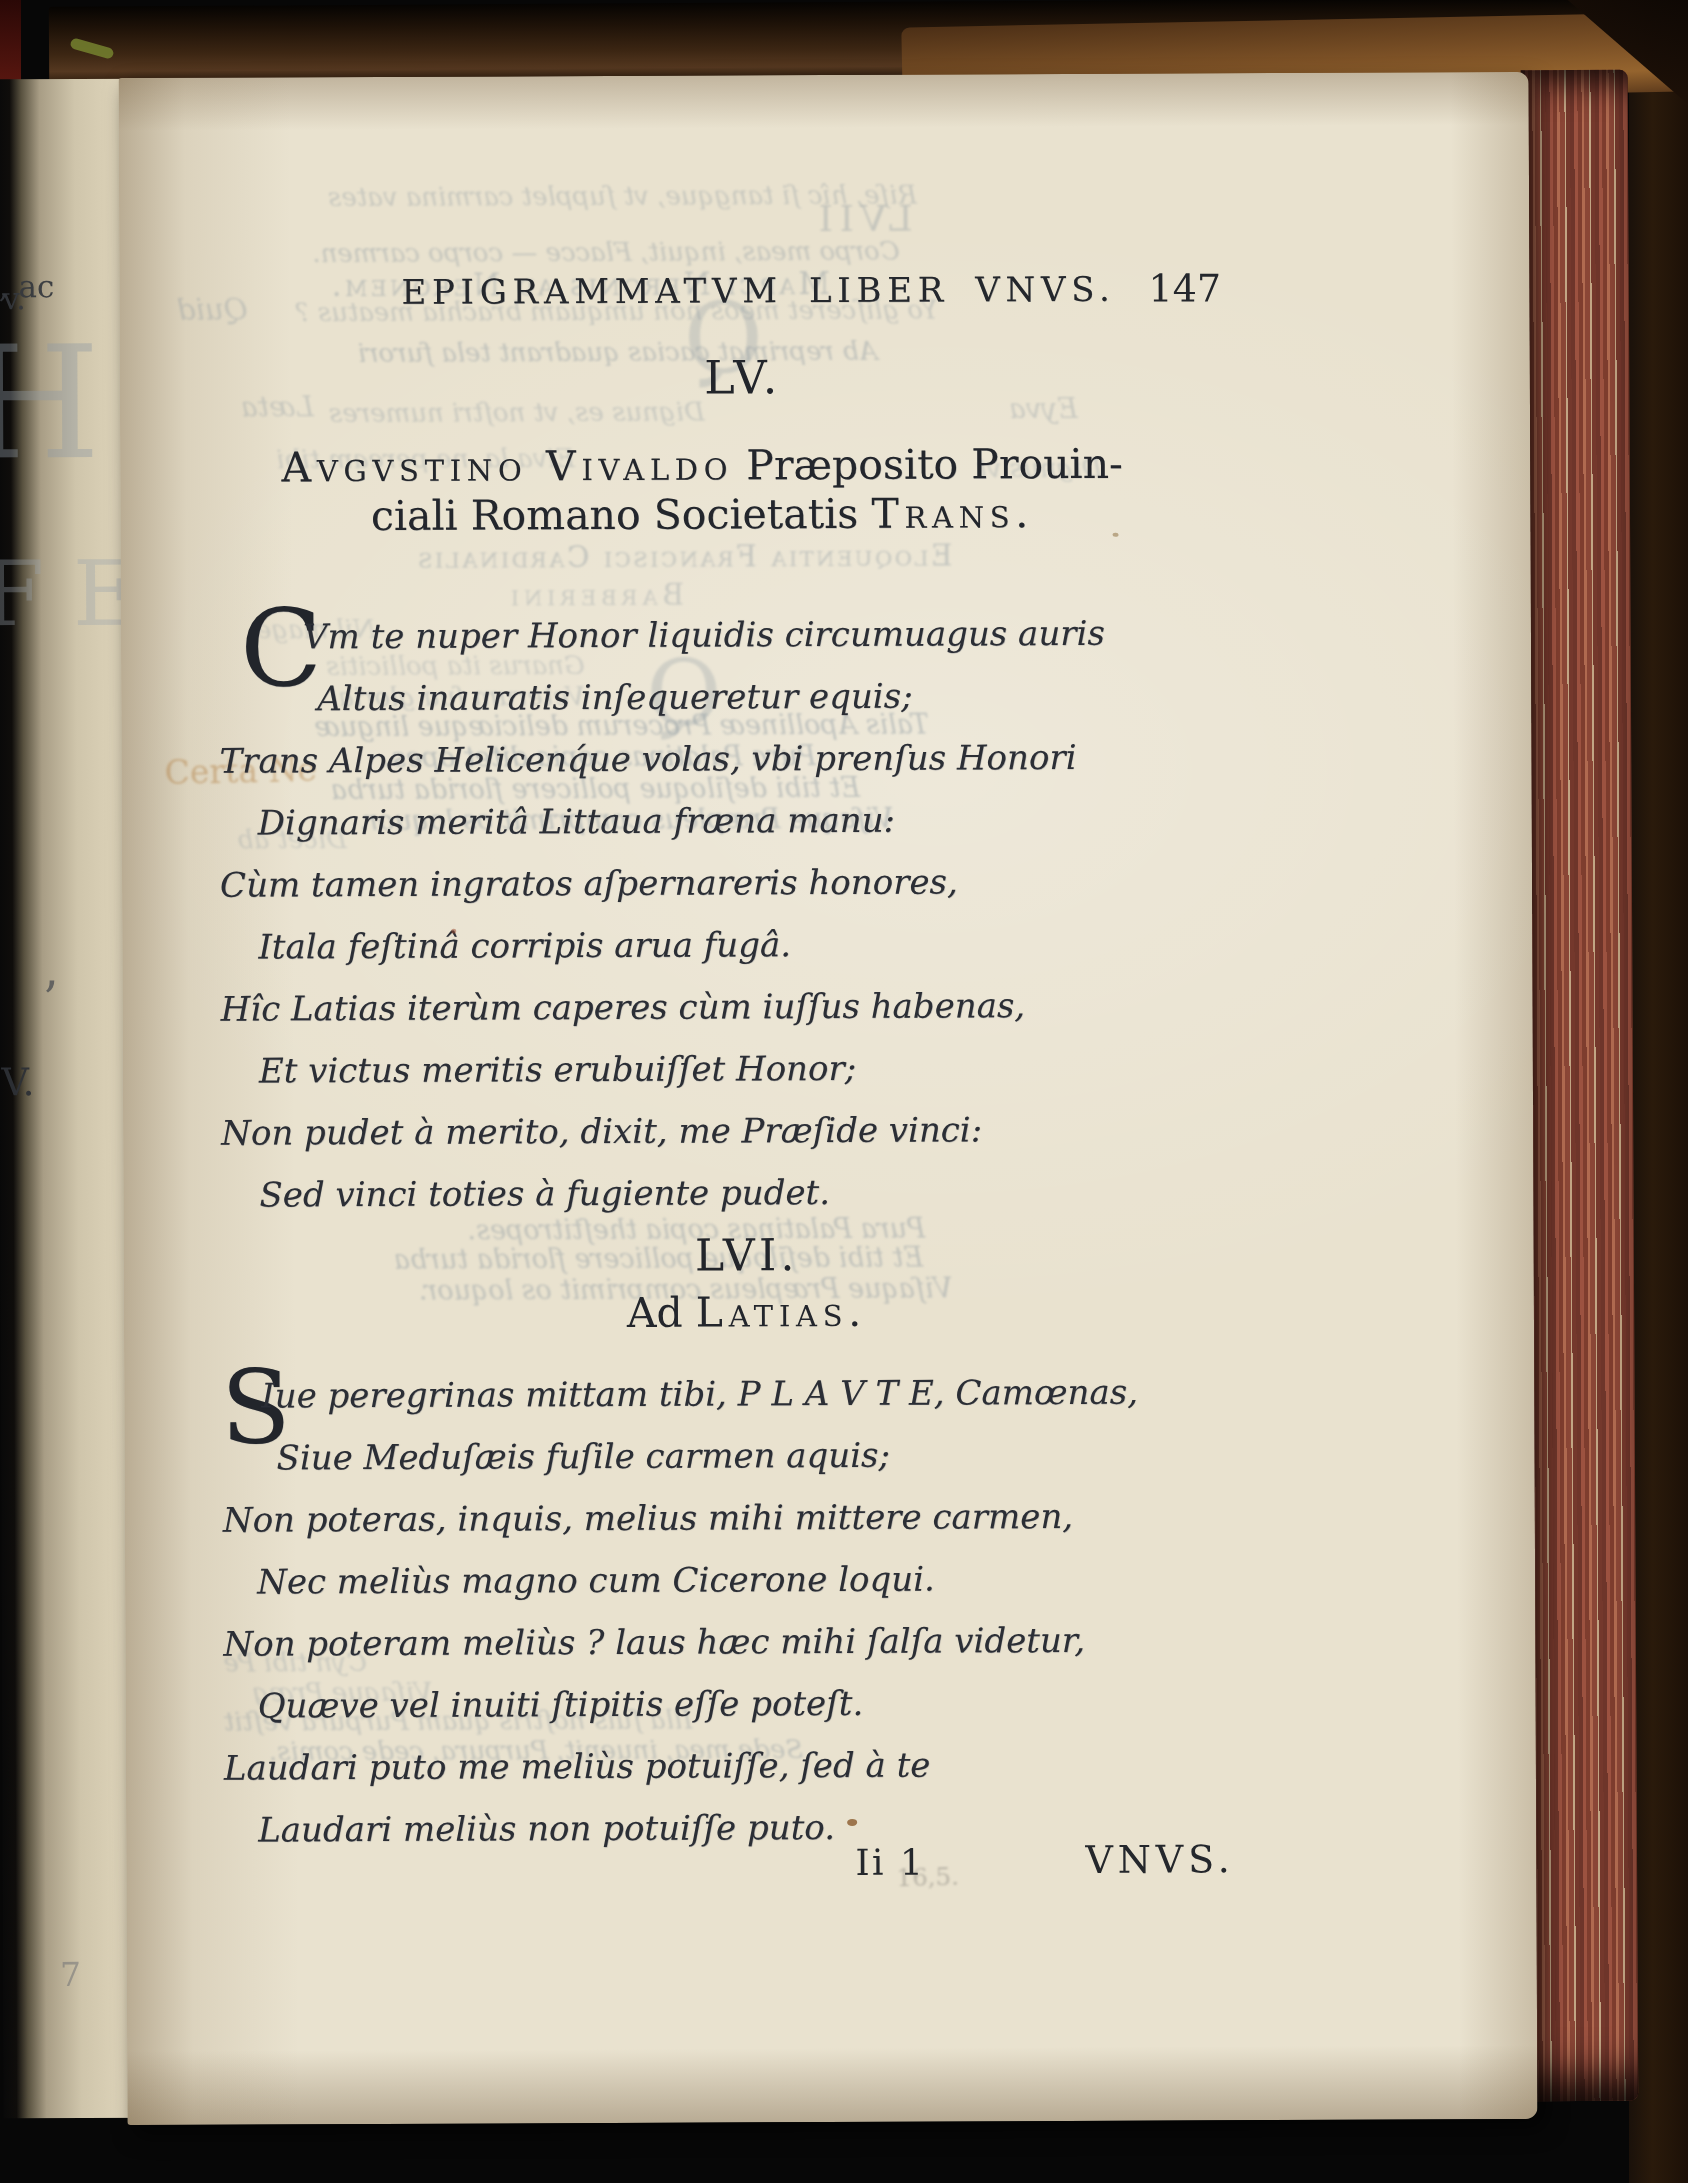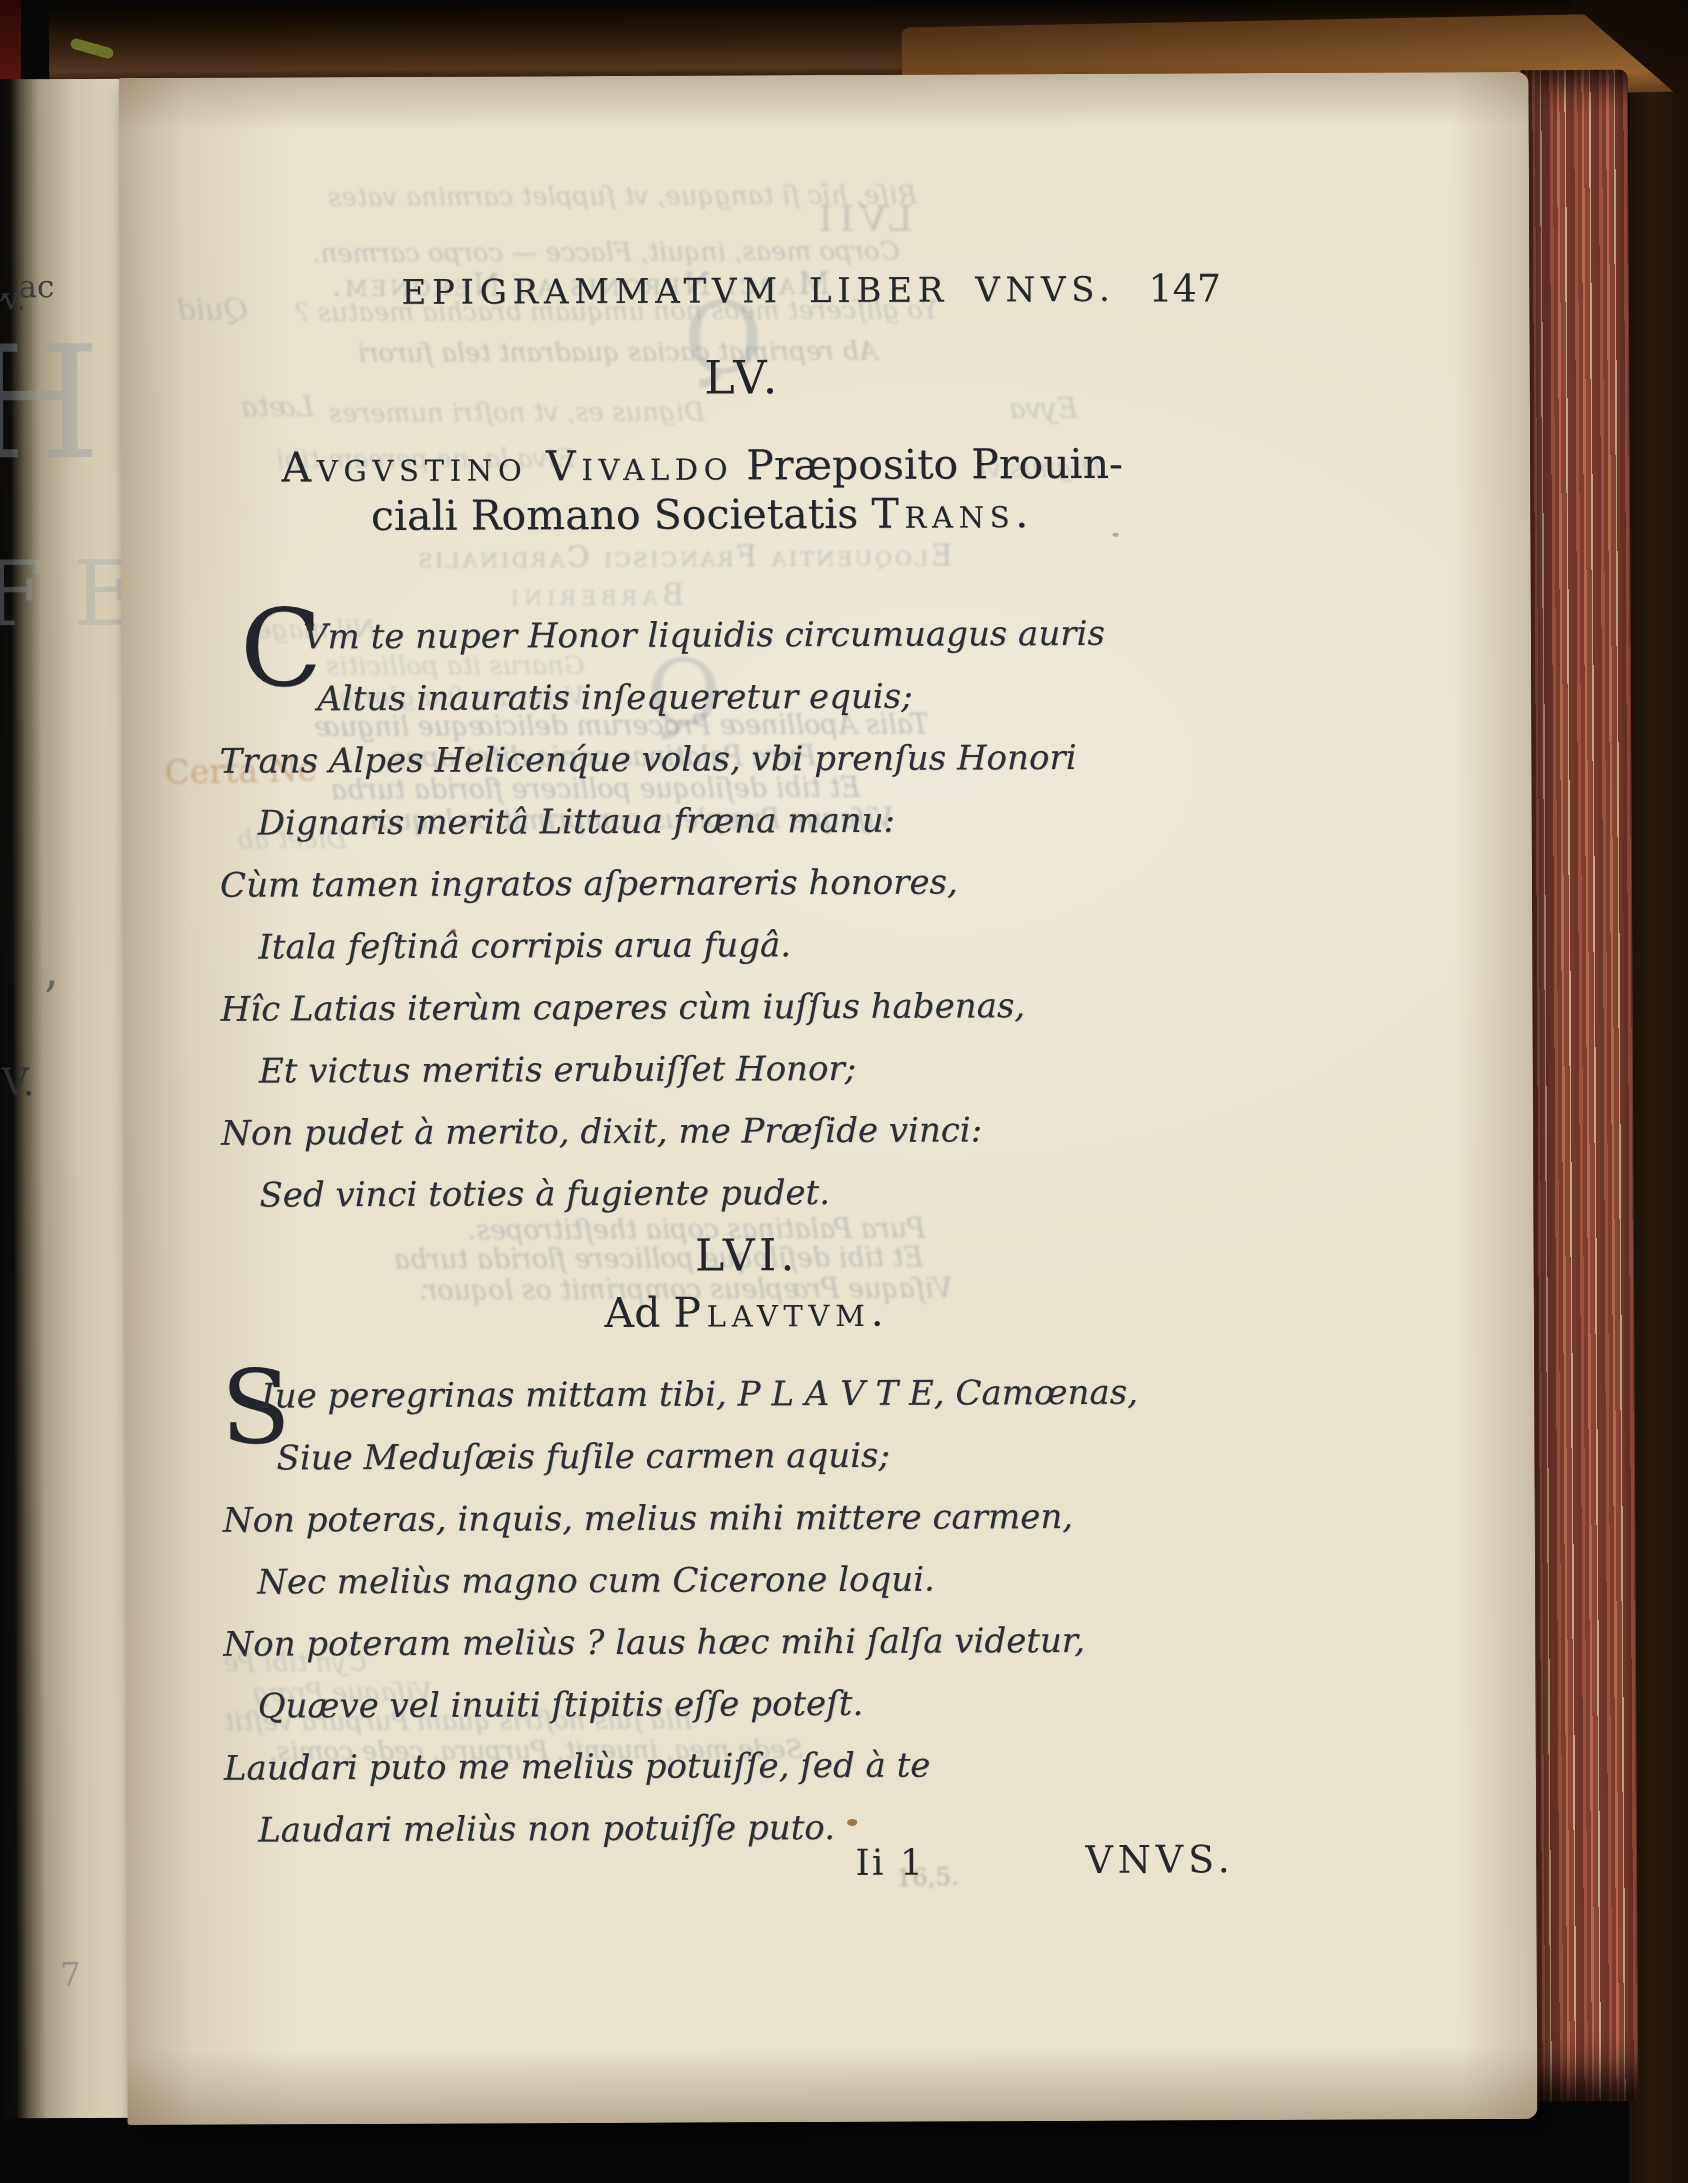--- a/index.html
+++ b/index.html
@@ -167,21 +167,21 @@
         <div class="pline ind">Dignaris meritâ Littaua fræna manu:</div>
         <div class="pline">Cùm tamen ingratos aſpernareris honores,</div>
         <div class="pline ind">Itala feſtinâ corripis arua fugâ.</div>
         <div class="pline">Hîc Latias iterùm caperes cùm iuſſus habenas,</div>
         <div class="pline ind">Et victus meritis erubuiſſet Honor;</div>
         <div class="pline">Non pudet à merito, dixit, me Præſide vinci:</div>
         <div class="pline ind">Sed vinci toties à fugiente pudet.</div>
       </div>
 
     <div class="sec-num n56">LVI.</div>
-    <div class="sec-heading"><span>Ad </span><span class="sc">Plavtvm.</span></div>
+    <div class="sec-heading"><span>Ad </span><span class="sc">Latias.</span></div>
 
     <div class="poem poem56">
         <span class="dropcap">S</span>
         <div class="pline p1">Iue peregrinas mittam tibi, P L A V T E, Camœnas,</div>
         <div class="pline p2">Siue Meduſæis fuſile carmen aquis;</div>
         <div class="pline">Non poteras, inquis, melius mihi mittere carmen,</div>
         <div class="pline ind">Nec meliùs magno cum Cicerone loqui.</div>
         <div class="pline">Non poteram meliùs ? laus hæc mihi ſalſa videtur,</div>
         <div class="pline ind">Quæve vel inuiti ſtipitis eſſe poteſt.</div>
         <div class="pline">Laudari puto me meliùs potuiſſe, ſed à te</div>

